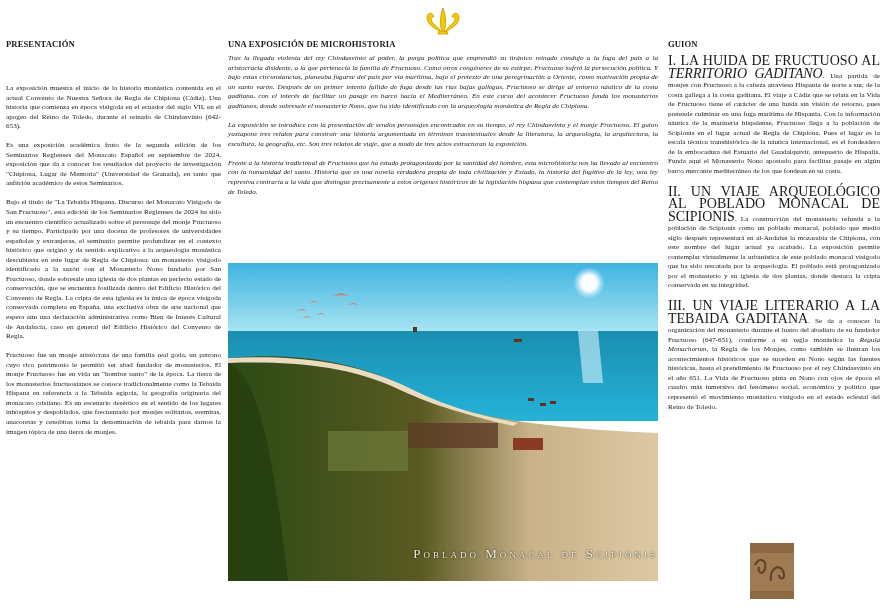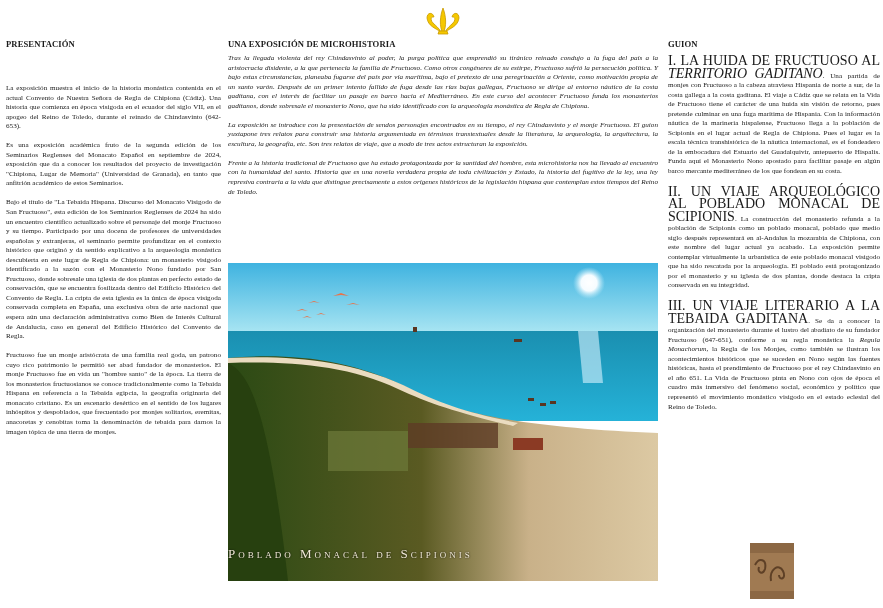--- a/index.html
+++ b/index.html
@@ -17,21 +17,21 @@
     .text p { margin: 0 0 9.5px 0; }
     .col-left .text { top: 56px; margin-top: 28px; }
     .col-mid .text { top: 54px; font-style: italic; }
     .col-right .text { top: 56px; }
     .sec-title { font-size: 14px; }
     .col-right .text p { margin-bottom: 10px; }
     .logo { position: absolute; left: 423px; top: 4px; width: 40px; height: 32px; }
     .photo { position: absolute; left: 228px; top: 263px; width: 430px; height: 318px;
              overflow: hidden; }
     .photo svg { display: block; }
-    .cap1 { position: absolute; left: 0; right: 0; top: 283px; text-align: left;
+    .cap1 { position: absolute; left: 0; right: 0; top: 283px; text-align: right;
             font-size: 13px; letter-spacing: 3px; color: #f2ead8; font-variant: small-caps;
             text-shadow: 0 0 2px #000; }
     .cap2 { position: absolute; left: 0; right: 0; top: 299px; text-align: center;
             font-size: 10px; color: #f2ead8; text-shadow: 0 0 2px #000; }
     .capital { position: absolute; left: 747px; top: 541px; width: 50px; height: 60px; }
   </style>
 </head>
 <body>
 
 <div class="logo">

